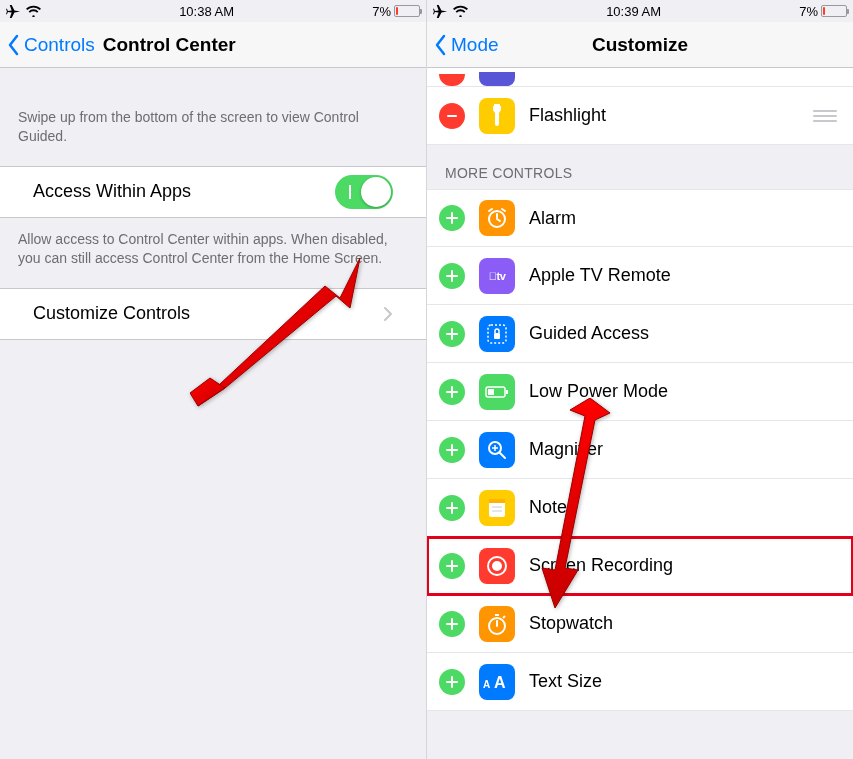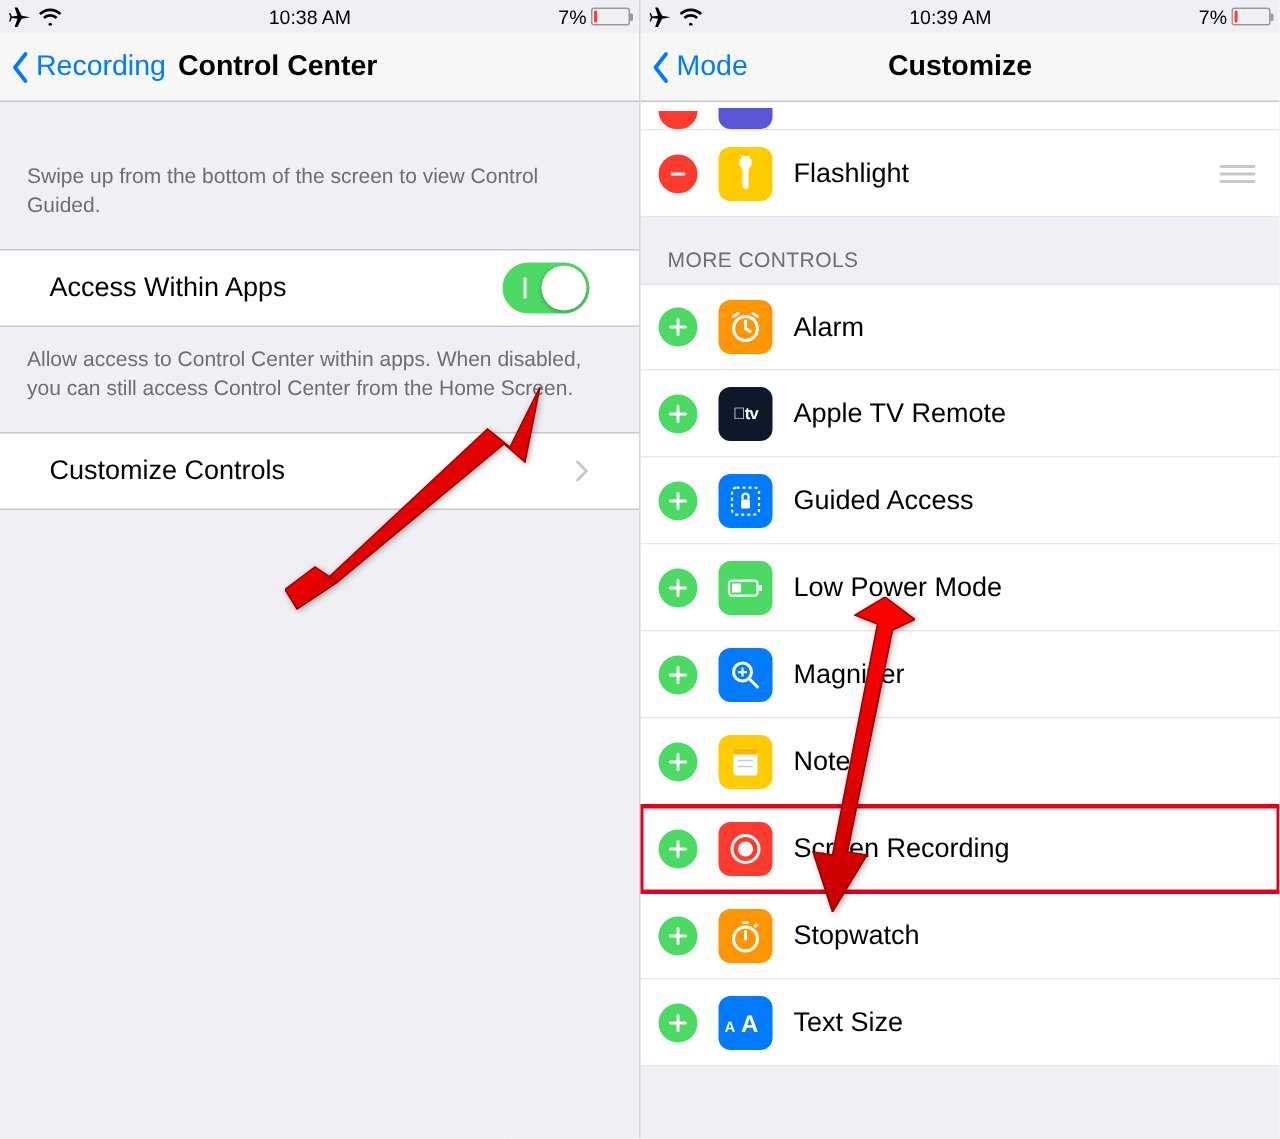--- a/index.html
+++ b/index.html
@@ -74,21 +74,21 @@
         <div class="battery">
             <div class="fill"></div>
           </div>
       </div>
     </div>
     <div class="nav">
       <div class="back">
         <svg viewBox="0 0 12 22">
             <path d="M10 2L3 11l7 9" stroke="#007aff" stroke-width="2.5" fill="none" stroke-linecap="round" stroke-linejoin="round"></path>
           </svg>
-        <span>Recording</span>
+        <span>Controls</span>
       </div>
       <div class="title">Control Center</div>
     </div>
 
     <div class="footer-text" style="padding-top:40px">Swipe up from the bottom of the screen to view Control Guided.</div>
 
     <div class="row">
       <span>Access Within Apps</span>
       <div class="switch">
           <div class="bar"></div>
@@ -190,21 +190,21 @@
             </svg>
           </div>
           <span>Alarm</span>
         </div>
         <div class="item-row">
           <div class="btn-circle btn-add">
             <svg viewBox="0 0 14 14">
               <path d="M7 2v10M2 7h10" stroke="#fff" stroke-width="2" stroke-linecap="round"></path>
             </svg>
           </div>
-          <div class="app-icon" style="background:#0f172a">
+          <div class="app-icon" style="background:#8b5cf6">
             <span style="color:#fff;font:700 11px -apple-system,Arial;letter-spacing:-.5px">tv</span>
           </div>
           <span>Apple TV Remote</span>
         </div>
         <div class="item-row">
           <div class="btn-circle btn-add">
             <svg viewBox="0 0 14 14">
               <path d="M7 2v10M2 7h10" stroke="#fff" stroke-width="2" stroke-linecap="round"></path>
             </svg>
           </div>

